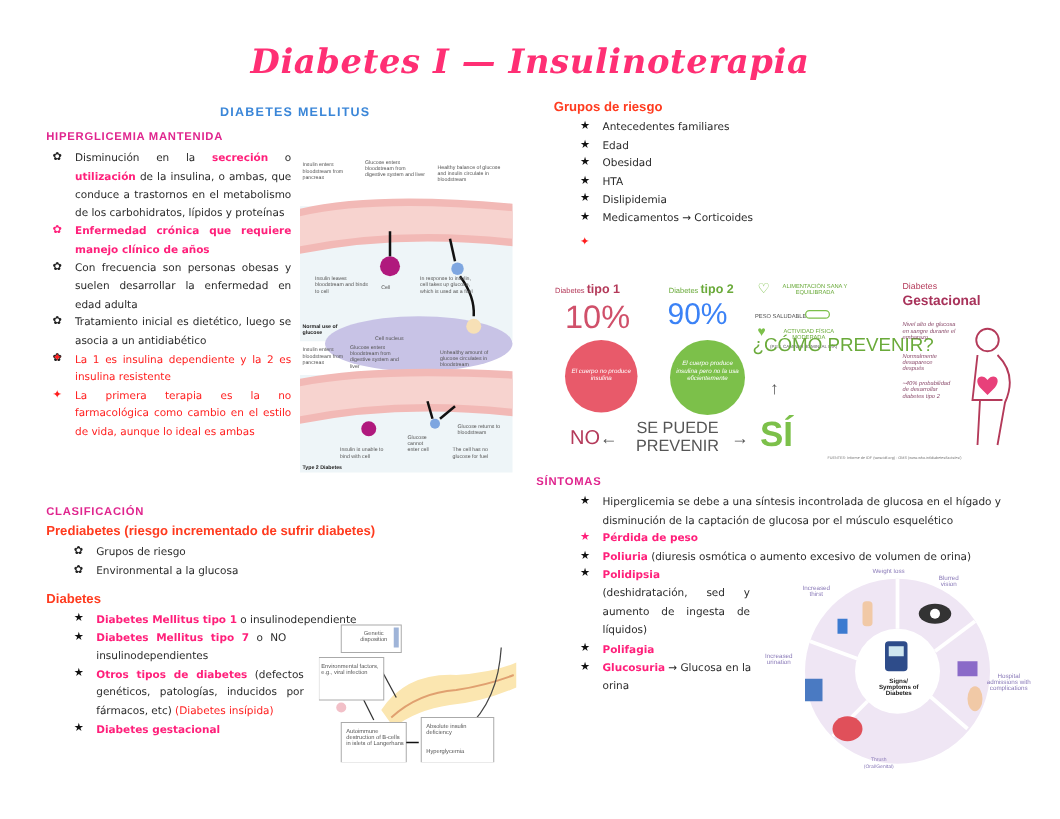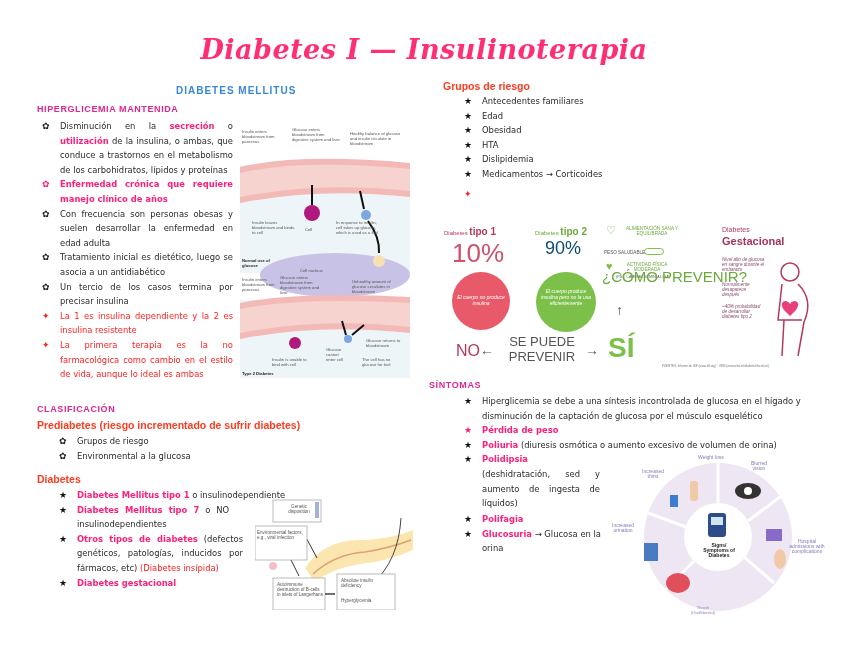--- a/index.html
+++ b/index.html
@@ -40,21 +40,21 @@
 <div class="title">Diabetes I — Insulinoterapia</div>
 
 <div class="h-blue" style="left:176px;top:85px;">DIABETES MELLITUS</div>
 <div class="h-magenta" style="left:37px;top:104px;">HIPERGLICEMIA MANTENIDA</div>
 
 <ul class="list" style="left:40px;top:119px;width:193px;">
   <li class="just"><span class="b flower">✿</span><span>Disminución en la </span><span class="pink">secreción</span><span> o </span><span class="pink">utilización</span><span> de la insulina, o ambas, que conduce a trastornos en el metabolismo de los carbohidratos, lípidos y proteínas</span></li>
   <li class="just pink-li"><span class="b flower" style="color:#ff1f7a">✿</span><span>Enfermedad crónica que requiere manejo clínico de años</span></li>
   <li class="just"><span class="b flower">✿</span><span>Con frecuencia son personas obesas y suelen desarrollar la enfermedad en edad adulta</span></li>
   <li class="just"><span class="b flower">✿</span><span>Tratamiento inicial es dietético, luego se asocia a un antidiabético</span></li>
-  <li class="just"><span class="b flower">✿</span><span>Un tercio de los casos termina por precisar insulina</span></li>
+  <li class="just"><span class="b flower">✿</span></li>
   <li class="just red-li"><span class="b plus">✦</span><span>La 1 es insulina dependiente y la 2 es insulina resistente</span></li>
   <li class="just red-li"><span class="b plus">✦</span><span>La primera terapia es la no farmacológica como cambio en el estilo de vida, aunque lo ideal es ambas</span></li>
 </ul>
 
 <div class="img" style="left:240px;top:125px;width:178px;height:268px;">
   <svg width="178" height="268" viewBox="0 0 178 268">
     <rect x="0" y="0" width="178" height="268" fill="#fff"></rect>
 
     <rect x="0" y="40" width="170" height="108" fill="#eef5f8"></rect>
     <path d="M0 42 Q60 28 170 38 L170 72 Q80 62 0 78 Z" fill="#f2b9b6"></path>
@@ -142,21 +142,21 @@
   <li class="red-li" style="line-height:12.5px;font-size:7.8px"><span class="b plus">✦</span></li>
 </ul>
 
 <div class="img" style="left:440px;top:222px;width:392px;height:150px;background:#fff;">
   <div class="info-label" style="left:4px;top:4px;font-size:6px;color:#b43a5a;"><span>Diabetes</span> <b style="font-size:10px">tipo 1</b></div>
   <div class="info-label" style="left:12px;top:16px;font-size:26px;color:#d0506a;">10%</div>
   <div style="position:absolute;left:12px;top:50px;width:58px;height:58px;border-radius:50%;background:#e85a6a;"></div>
   <div class="info-label" style="left:14px;top:72px;width:54px;text-align:center;font-size:5px;font-style:italic;color:#fff;">El cuerpo no produce insulina</div>
 
   <div class="info-label" style="left:95px;top:4px;font-size:6px;color:#6aaa3a;"><span>Diabetes</span> <b style="font-size:10px">tipo 2</b></div>
-  <div class="info-label" style="left:105px;top:16px;font-size:18px;color:#0c4a6e;">90%</div>
+  <div class="info-label" style="left:94px;top:16px;font-size:24px;color:#3b82f6;">90%</div>
   <div style="position:absolute;left:96px;top:50px;width:60px;height:60px;border-radius:50%;background:#7cc04a;"></div>
   <div class="info-label" style="left:100px;top:66px;width:52px;text-align:center;font-size:5px;font-style:italic;color:#fff;">El cuerpo produce insulina pero no la usa eficientemente</div>
 
   <div class="info-label" style="left:16px;top:120px;font-size:16px;color:#b43a5a;">NO</div>
   <div class="info-label" style="left:40px;top:120px;font-size:14px;color:#555;">←</div>
   <div class="info-label" style="left:62px;top:112px;width:80px;text-align:center;font-size:13px;color:#555;line-height:15px;">
       <div>SE PUEDE</div>
       <div>PREVENIR</div>
     </div>
   <div class="info-label" style="left:145px;top:120px;font-size:14px;color:#555;">→</div>

